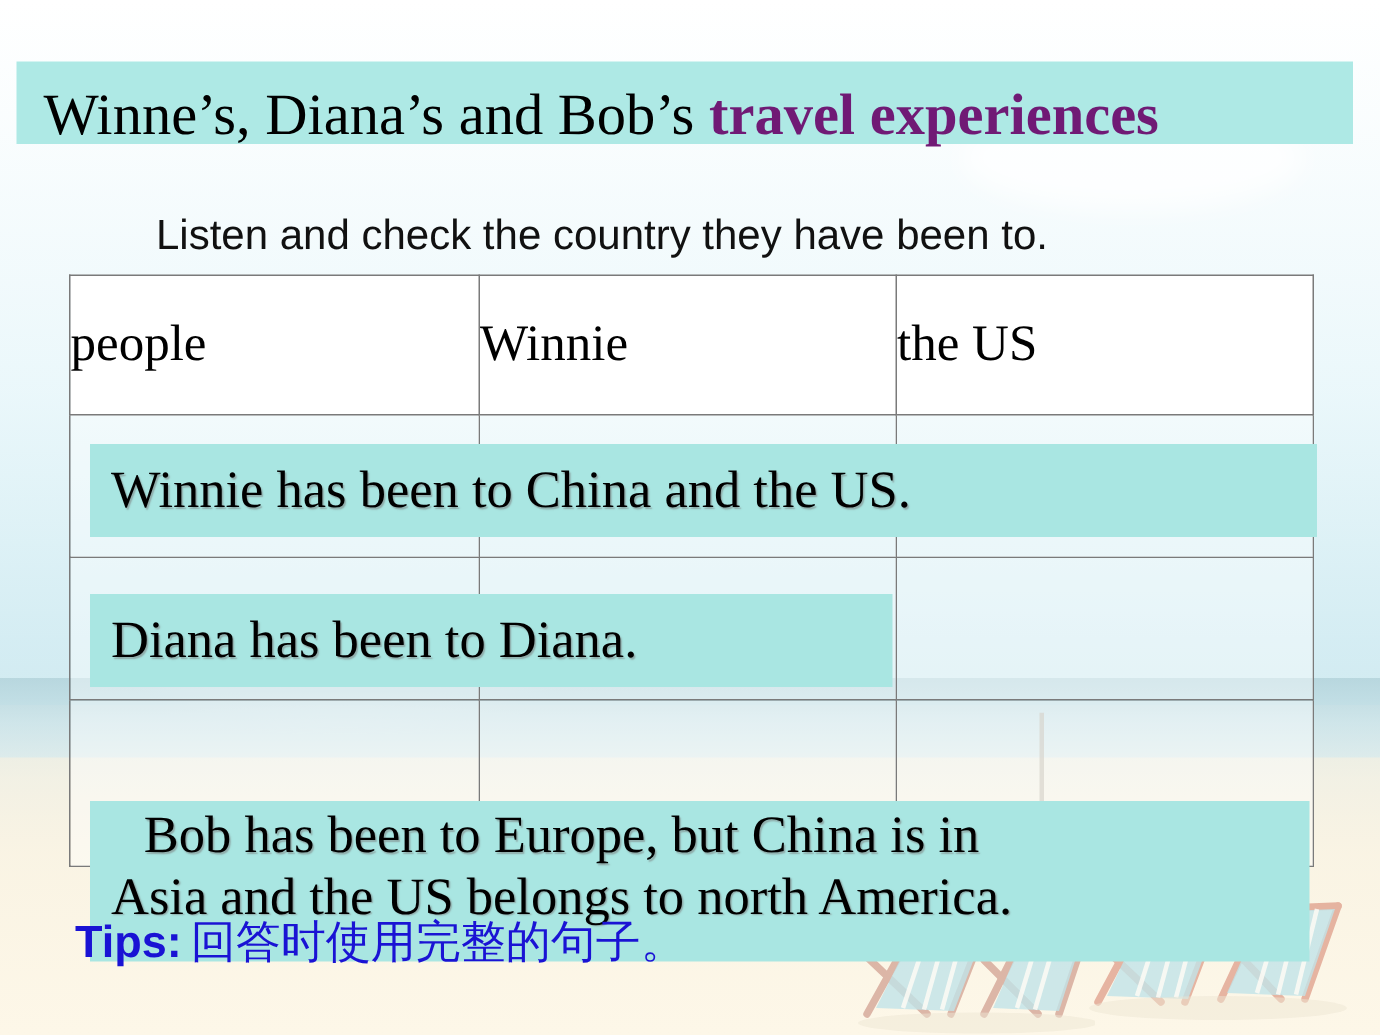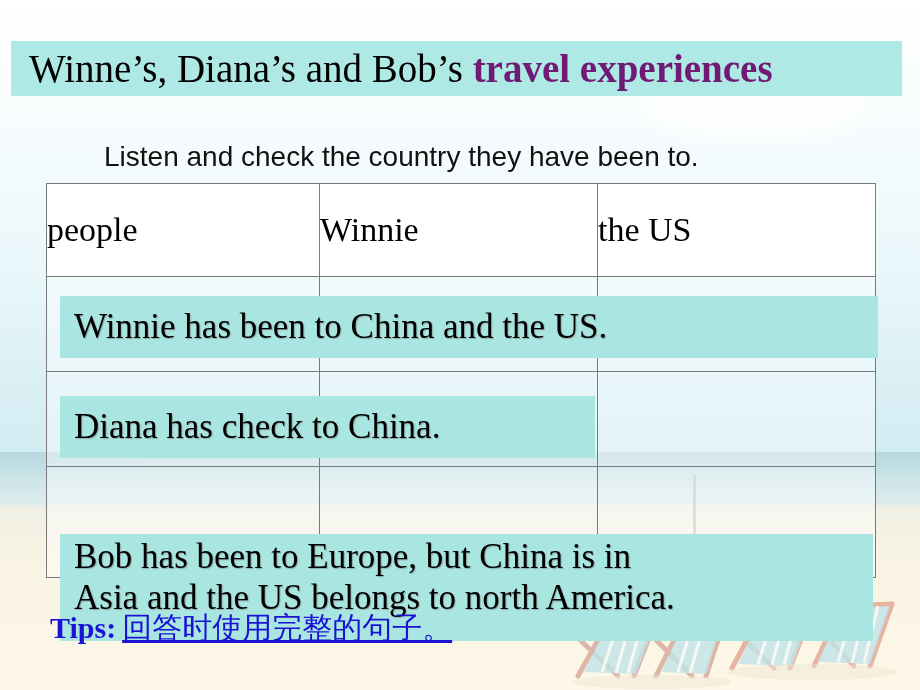--- a/index.html
+++ b/index.html
@@ -74,21 +74,21 @@
 
   
   #title-bar {
     position: absolute;
     left: 11px;
     top: 41px;
     width: 891px;
     height: 55px;
     background: #aee9e5;
     display: flex;
-    align-items: center;
+    align-items: flex-end;
     box-sizing: border-box;
     padding-left: 18px;
   }
   #title-bar .t-plain {
     font-family: "Liberation Serif", serif;
     font-size: 39px;
     color: #000000;
     white-space: pre;
     line-height: 1;
   }
@@ -165,20 +165,21 @@
     box-sizing: border-box;
     padding: 0 10px 0 14px;
   }
   .answer-box .answer-text {
     font-family: "Liberation Serif", serif;
     font-size: 35px;
     color: #000000;
     line-height: 1.07;
     text-shadow: 1px 1px 1px rgba(120,120,120,0.55);
     white-space: pre-line;
+    text-align: center;
   }
 
   #answer-winnie {
     left: 60px;
     top: 296px;
     width: 818px;
     height: 62px;
   }
   #answer-diana {
     left: 60px;
@@ -200,31 +201,30 @@
   
   #tips-line {
     position: absolute;
     left: 50px;
     top: 608px;
     display: flex;
     align-items: baseline;
     white-space: pre;
   }
   #tips-line .tips-label {
-    font-family: Liberation Serif, serif;
+    font-family: Liberation Sans, sans-serif;
     font-weight: bold;
     font-size: 30px;
     color: #1a13d4;
   }
   #tips-line .tips-cn {
     font-family: "DejaVu Sans", sans-serif;
     font-size: 30px;
     color: #1a13d4;
     padding-left: 6px;
-    text-decoration: underline;
   }
 </style>
 </head>
 <body>
 
 <div id="slide">
 
   <div class="bg-sky"></div>
   <div class="cloud" style="left:640px; top:70px; width:230px; height:70px;"></div>
   <div class="cloud" style="left:100px; top:420px; width:260px; height:55px; opacity:.55;"></div>
@@ -321,21 +321,21 @@
         <td class="tick"></td>
         <td class="tick"></td>
       </tr>
     </tbody>
   </table>
 
   <div class="answer-box" id="answer-winnie">
     <span class="answer-text">Winnie has been to China and the US.</span>
   </div>
   <div class="answer-box" id="answer-diana">
-    <span class="answer-text">Diana has check to China.</span>
+    <span class="answer-text">Diana has been to Diana.</span>
   </div>
   <div class="answer-box" id="answer-bob">
     <span class="answer-text">Bob has been to Europe, but China is in
 Asia and the US belongs to north America.</span>
   </div>
 
   <div id="tips-line">
     <span class="tips-label">Tips:</span>
     <span class="tips-cn">回答时使用完整的句子。</span>
   </div>

